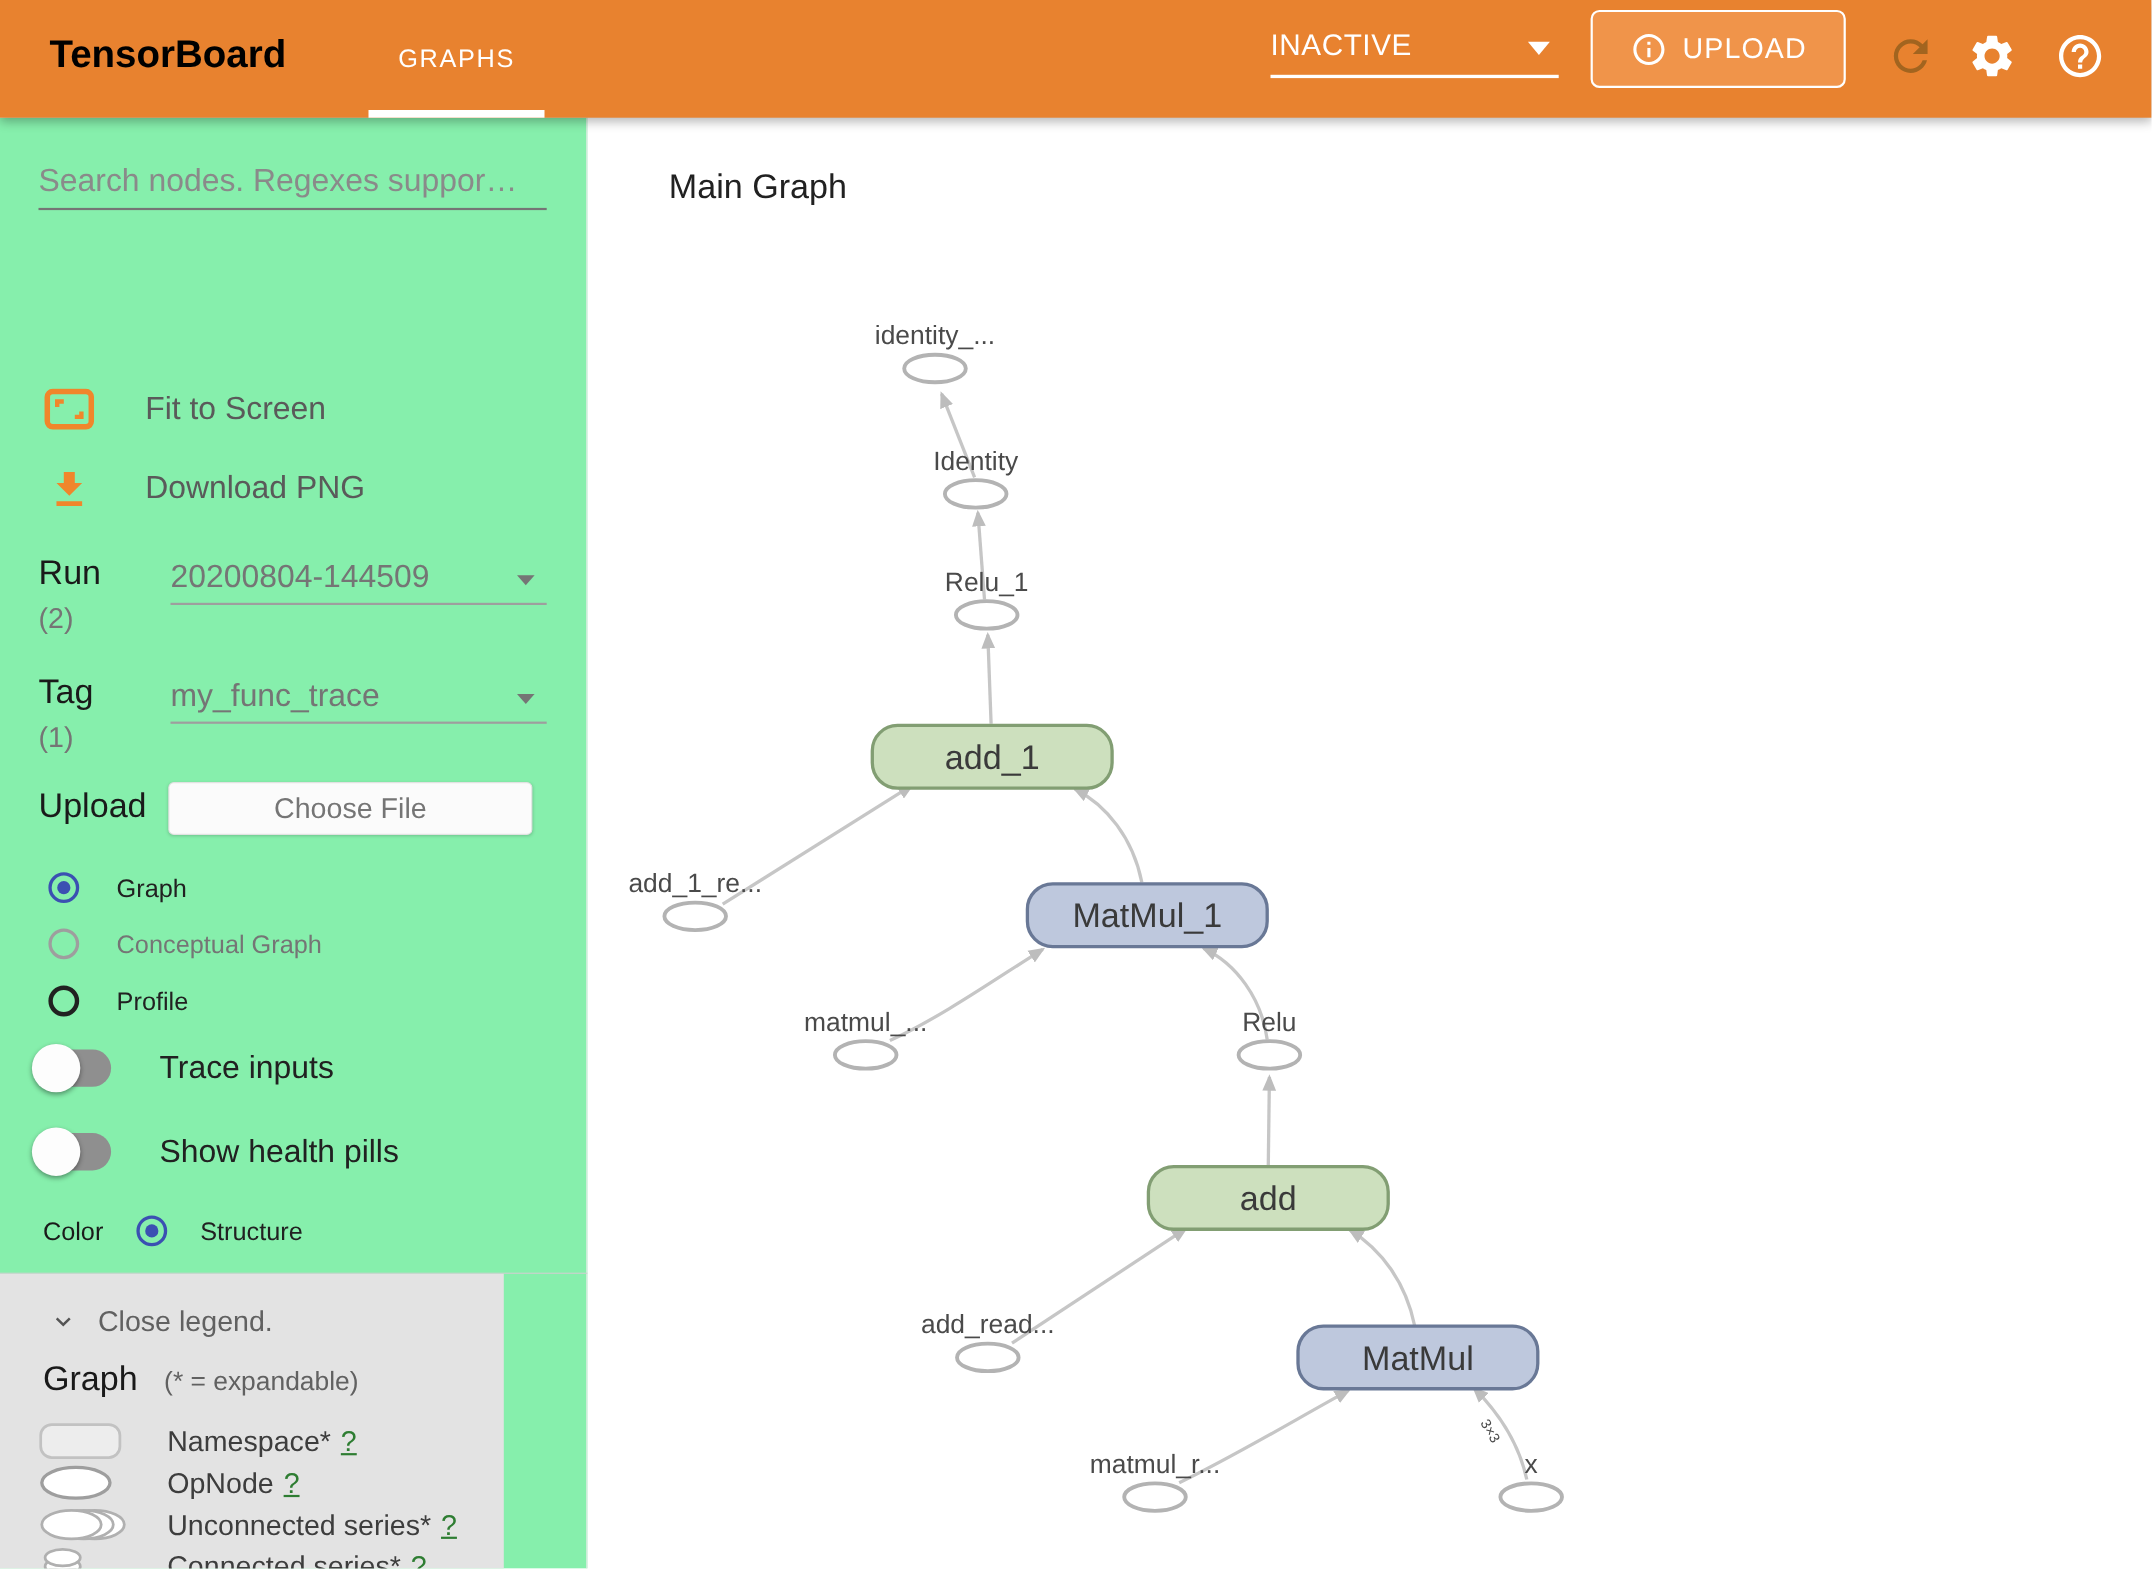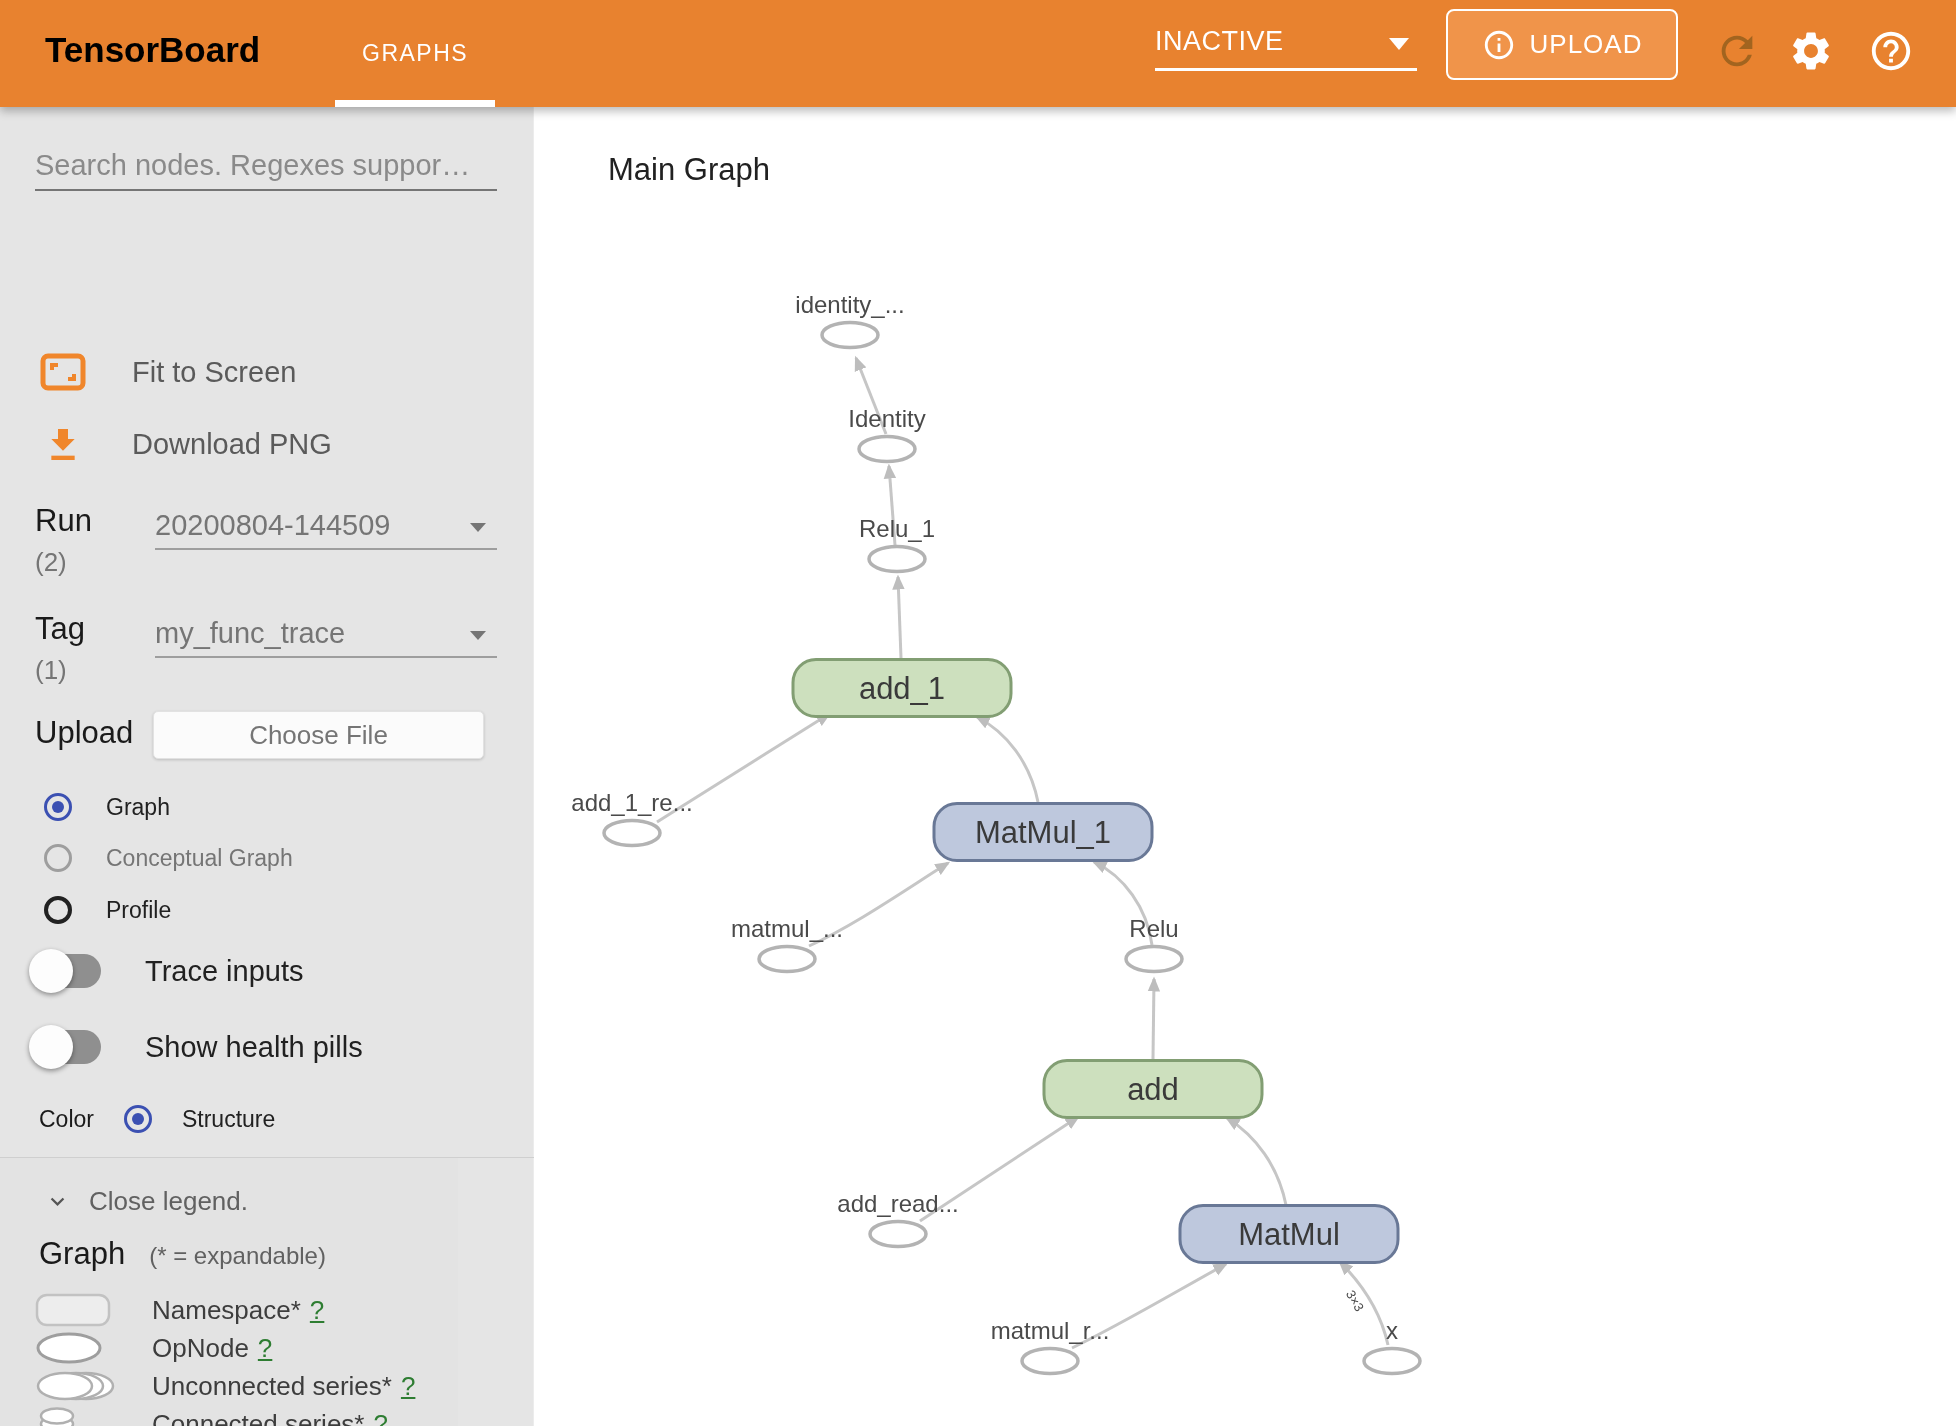--- a/index.html
+++ b/index.html
@@ -22,21 +22,21 @@
   .status-underline { position:absolute; left:0; top:42px; width:262px; height:3px; background:#fff; }
   .upload-btn { position:absolute; left:1446px; top:9px; width:232px; height:71px;
                 background:#f0944a; border:2px solid #fff; border-radius:8px;
                 display:flex; align-items:center; justify-content:center; gap:14px;
                 color:#fff; cursor:pointer; }
   .upload-btn span { font-size:26px; font-weight:500; letter-spacing:1px; }
   .hicon { position:absolute; top:28px; width:46px; height:46px; cursor:pointer; }
 
   
   .sidebar { position:absolute; left:0; top:107px; width:534px; height:1319px;
-             background:#e5e5e5; z-index:20; border-right:1px solid #ececec; }
+             background:#86efac; z-index:20; border-right:1px solid #ececec; }
   .search-input { position:absolute; left:35px; top:34px; width:462px; height:50px;
                   border:none; border-bottom:2px solid #757575; background:transparent;
                   font-size:29px; color:#424242; outline:none;
                   font-family:"Liberation Sans", sans-serif; }
   .search-input::placeholder { color:#8a8a8a; }
   .tool-row { position:absolute; left:40px; display:flex; align-items:center; gap:46px; cursor:pointer; }
   .tool-row .lbl { font-size:29px; color:#5a5a5a; }
   .fld-label { position:absolute; left:35px; font-size:31px; color:#1a1a1a; }
   .fld-count { position:absolute; left:35px; font-size:26px; color:#757575; }
   .fld-value { position:absolute; left:155px; width:342px; font-size:29px; color:#757575;

